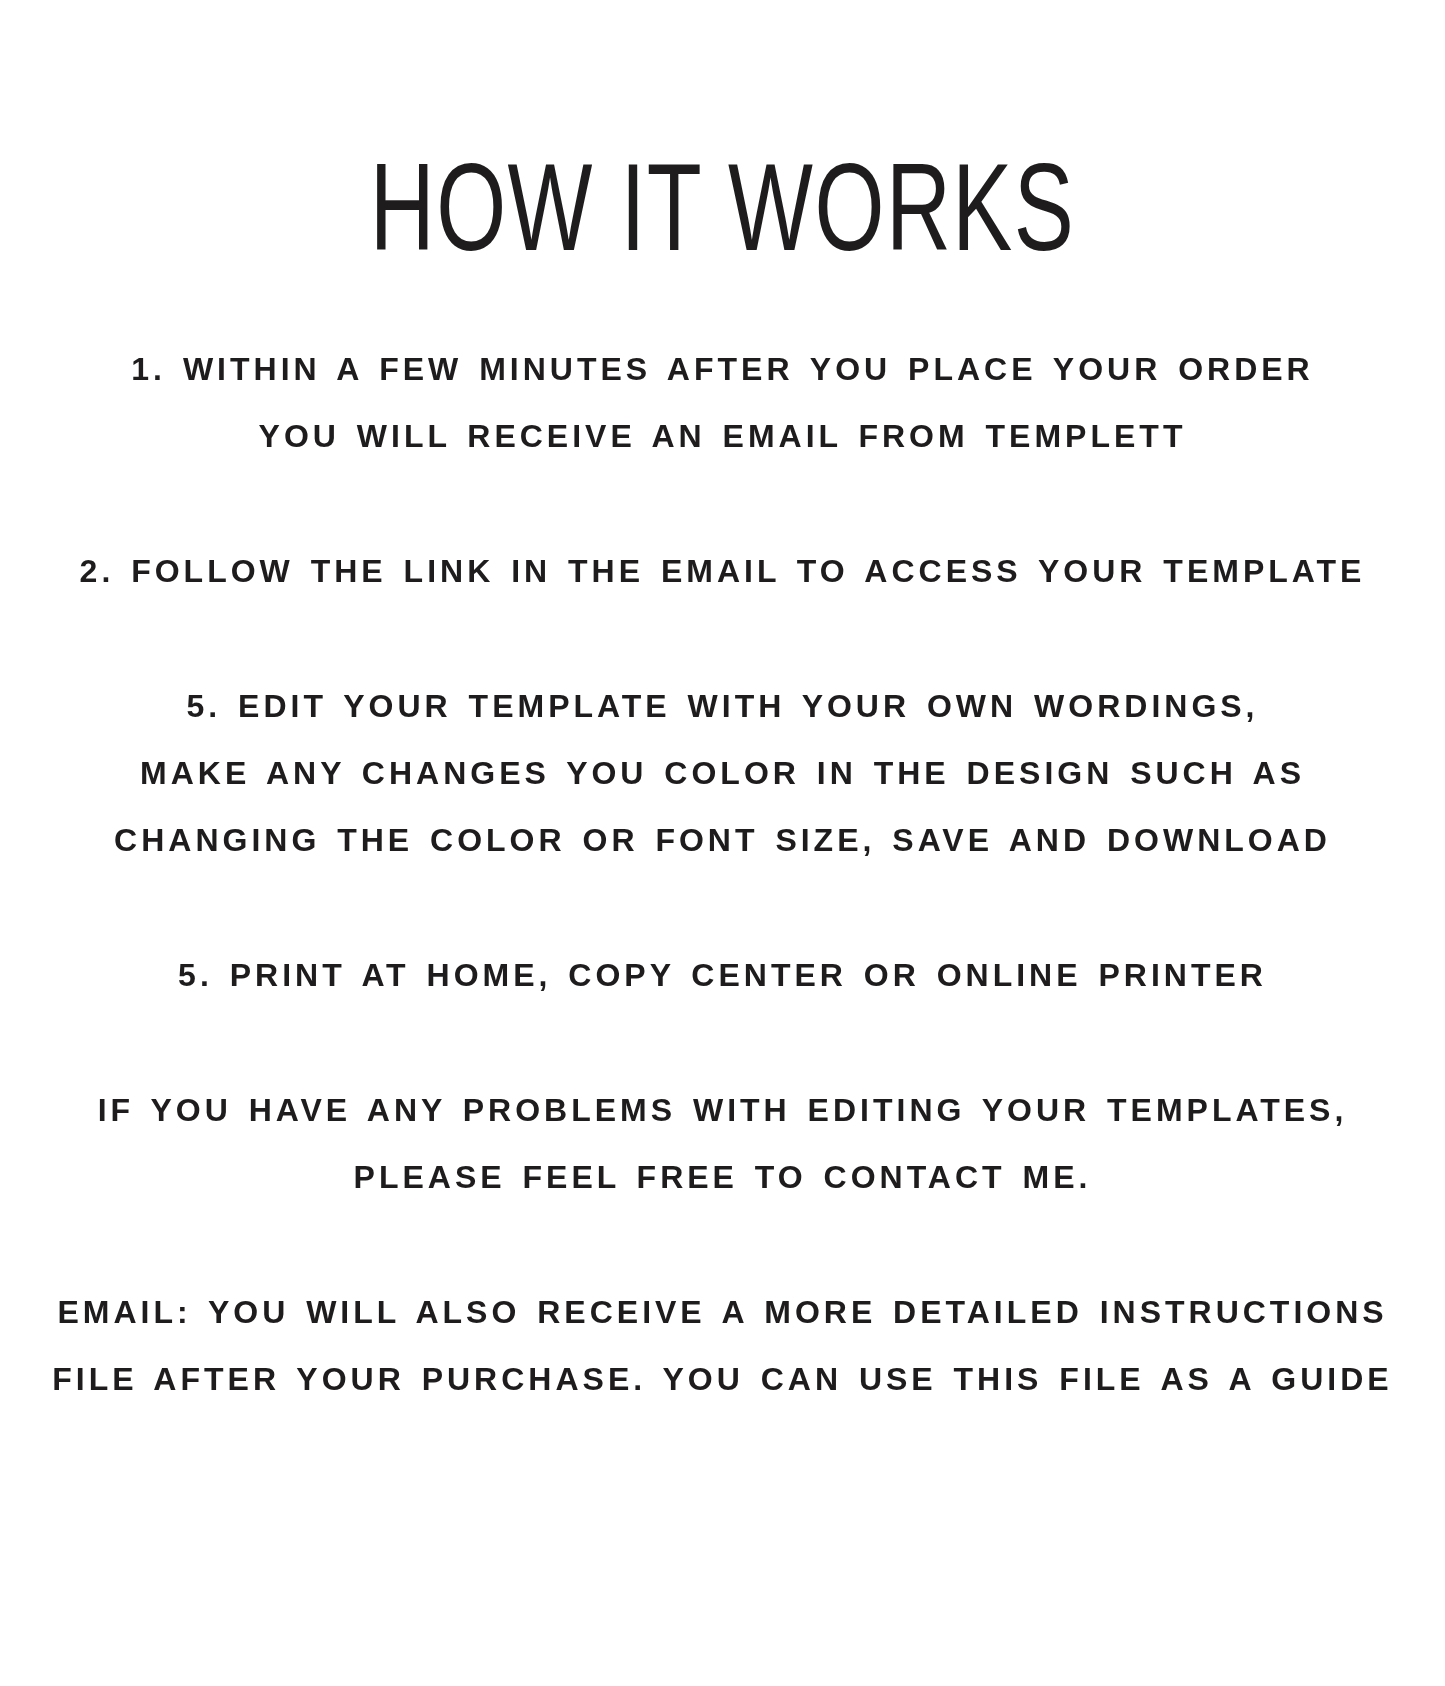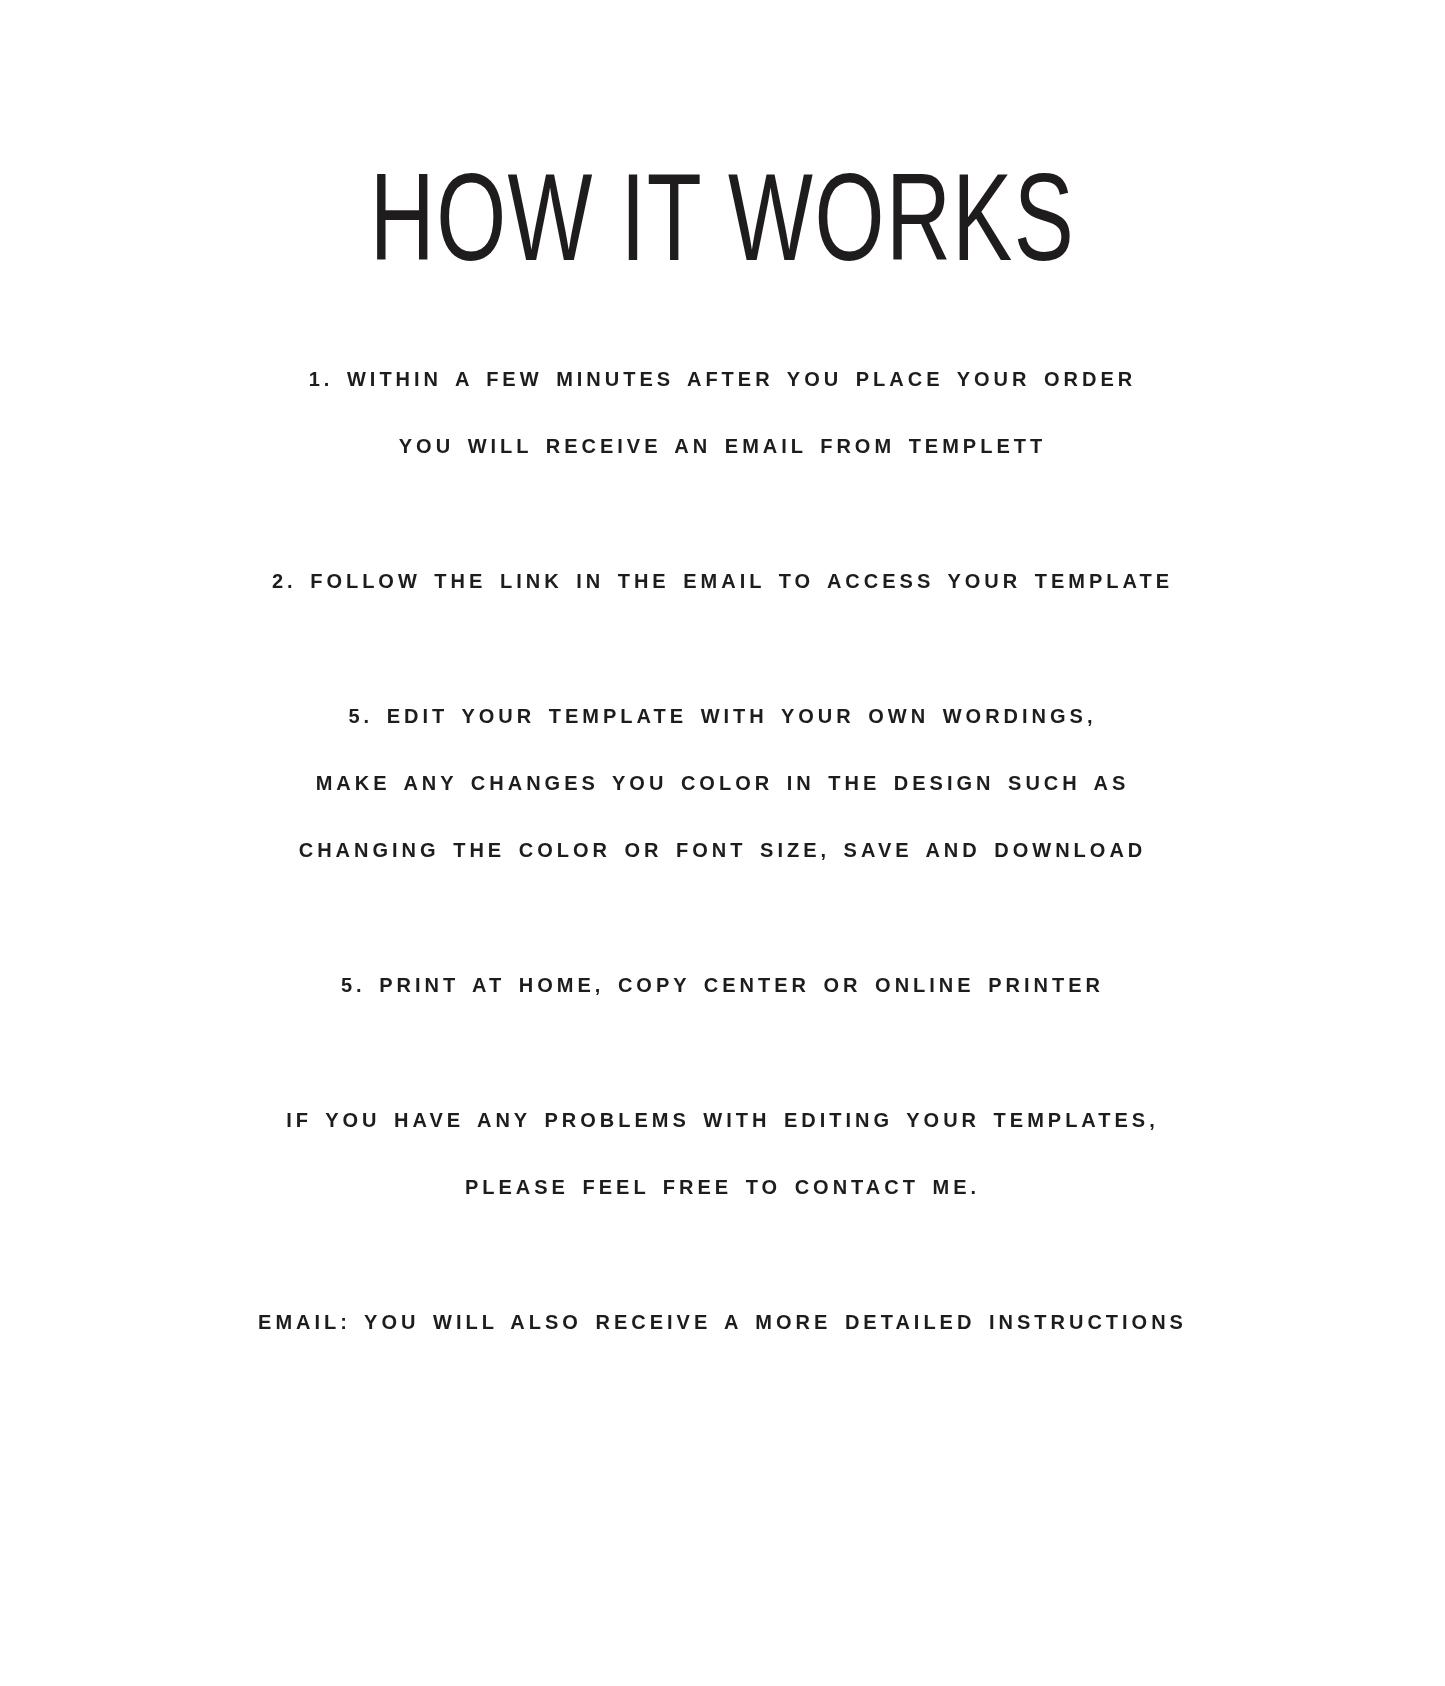--- a/index.html
+++ b/index.html
@@ -13,40 +13,39 @@
     font-family: "Liberation Sans", sans-serif;
     color: #1e1c1d;
     overflow: hidden;
   }
   .sheet {
     box-sizing: border-box;
     width: 1445px;
     height: 1220px;
     padding-top: 142px;
     text-align: center;
-    margin-top: 10px;
   }
   .title {
     font-size: 125px;
     font-weight: 400;
     line-height: 130px;
     letter-spacing: 2px;
     margin: 0 0 64px 0;
     white-space: nowrap;
     transform: scaleX(0.72);
     transform-origin: 50% 50%;
   }
   .block {
     margin: 0 0 68px 0;
   }
   .block:last-child {
     margin-bottom: 0;
   }
   .line {
-    font-size: 20px;
+    font-size: 32px;
     font-weight: 700;
     line-height: 67px;
     letter-spacing: 4px;
     word-spacing: 4px;
     margin: 0;
     white-space: nowrap;
   }
 </style>
 </head>
 <body>
@@ -74,15 +73,16 @@
     <p class="line">5. PRINT AT HOME, COPY CENTER OR ONLINE PRINTER</p>
   </section>
 
   <section class="block">
     <p class="line">IF YOU HAVE ANY PROBLEMS WITH EDITING YOUR TEMPLATES,</p>
     <p class="line">PLEASE FEEL FREE TO CONTACT ME.</p>
   </section>
 
   <section class="block">
     <p class="line">EMAIL: YOU WILL ALSO RECEIVE A MORE DETAILED INSTRUCTIONS</p>
+    <p class="line">FILE AFTER YOUR PURCHASE. YOU CAN USE THIS FILE AS A GUIDE</p>
   </section>
 
 </main>
 
 </body></html>

